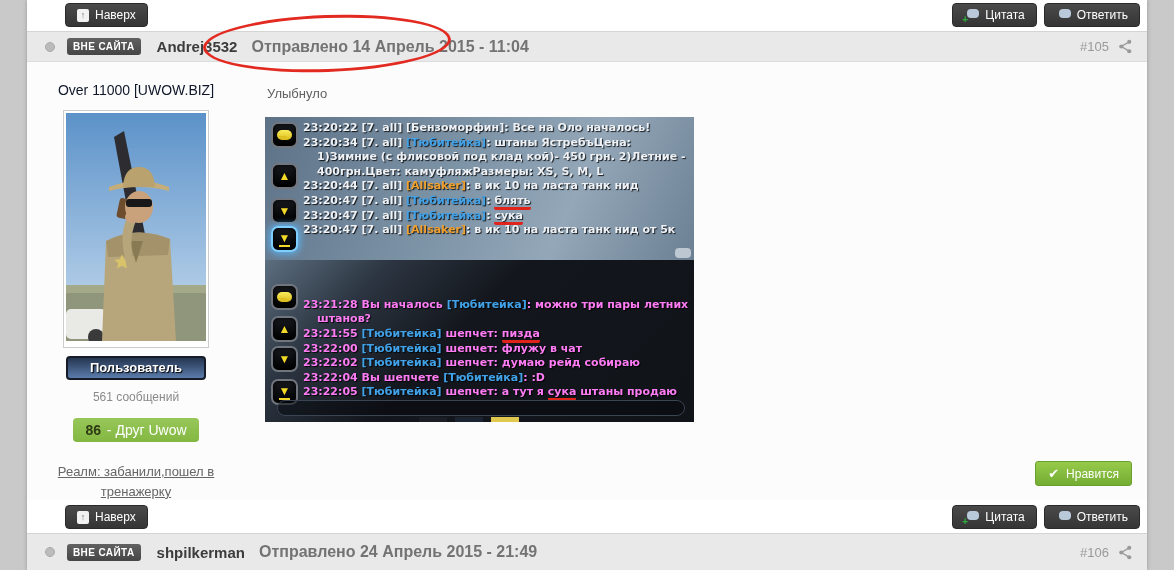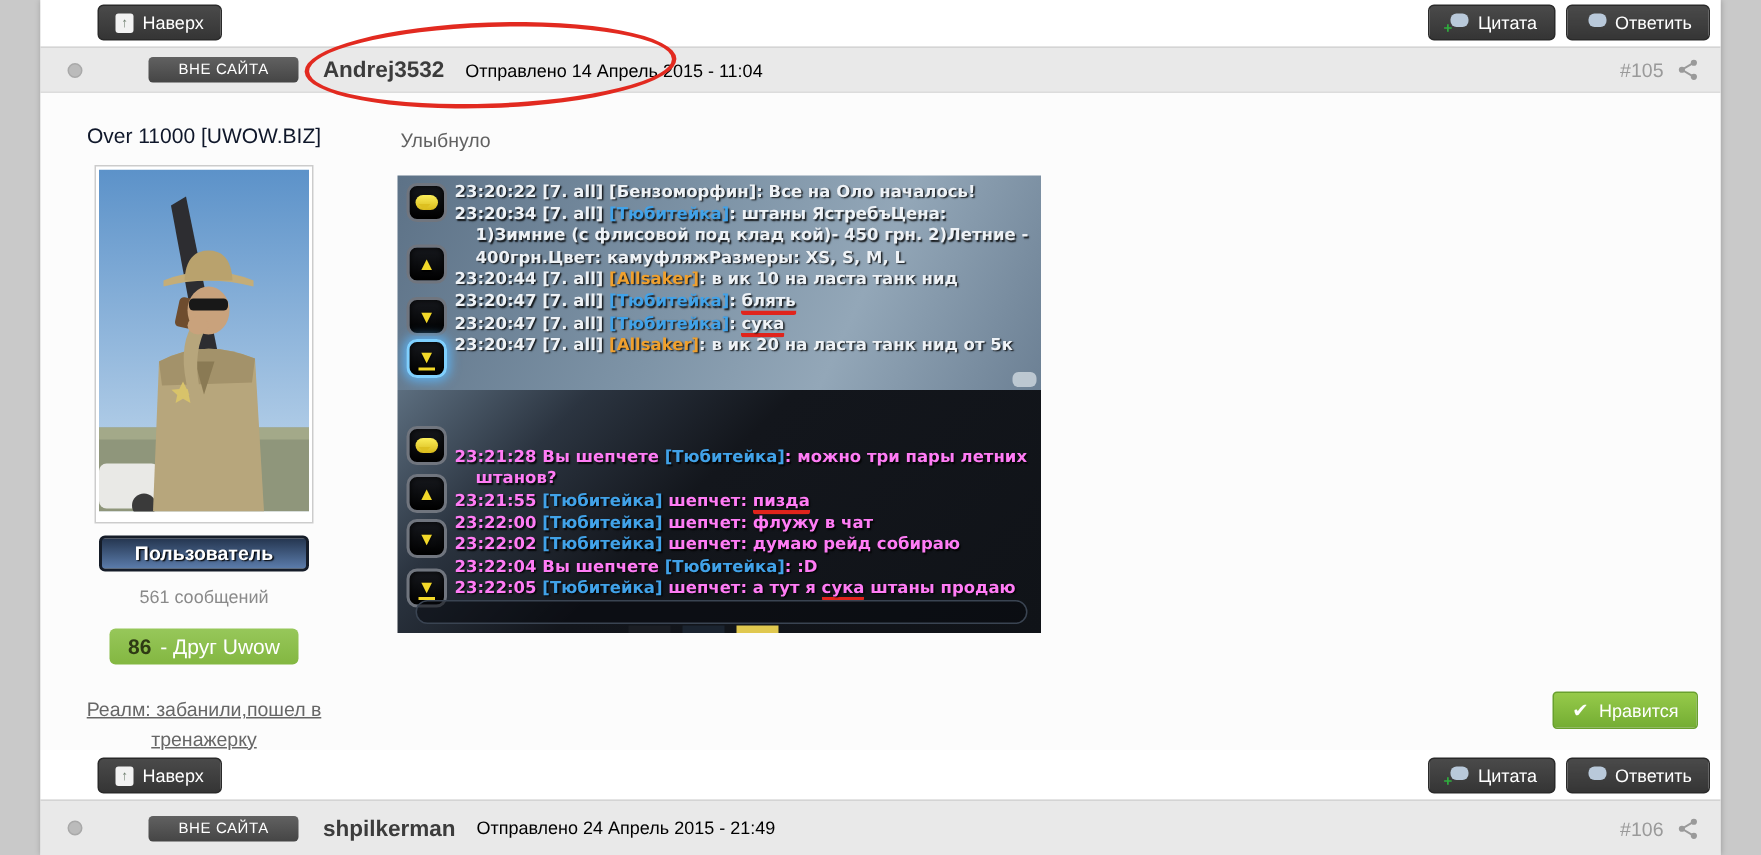--- a/index.html
+++ b/index.html
@@ -21,24 +21,24 @@
   .bubble-ico { position:relative; width:15px; height:12px; display:inline-block; }
   .bubble-ico .b1 { position:absolute; left:3px; top:0; width:12px; height:9px; border-radius:4px; background:#b9c9da; }
   .bubble-ico .b1:after { content:""; position:absolute; left:2px; bottom:-3px; border:3px solid transparent; border-top-color:#b9c9da; }
   .bubble-ico.quote .plus { position:absolute; left:-2px; bottom:-2px; width:7px; height:7px; color:#2fae3e;
     font-size:10px; line-height:7px; font-weight:bold; }
 
   
   .post-header { height:31px; background:#e9e9e9; border-top:1px solid #d4d4d4; border-bottom:1px solid #dcdcdc;
     display:flex; align-items:center; padding:0 14px 0 18px; }
   .status-dot { width:10px; height:10px; border-radius:50%; background:#bbb; border:1px solid #a9a9a9; margin-right:12px; }
-  .status-badge { background:linear-gradient(#616161,#454545); color:#fff; font-size:10px; font-weight:normal;
-    letter-spacing:.4px; padding:3px 20px; border-radius:3px; margin-right:16px;margin-left:32px; }
+  .status-badge { background:linear-gradient(#616161,#454545); color:#fff; font-size:10px; font-weight:bold;
+    letter-spacing:.4px; padding:3px 6px; border-radius:3px; margin-right:16px; }
   .username { font-size:15px; font-weight:bold; color:#3c3c3c; margin-right:14px; cursor:pointer; }
-  .post-date { font-size:12px; color:#000000; }
+  .post-date { font-size:16px; color:#737373;font-weight:bold; }
   .header-right { margin-left:auto; display:flex; align-items:center; gap:9px; }
   .post-num { font-size:13px; color:#9a9a9a; cursor:pointer; }
   .share-ico { width:15px; height:15px; cursor:pointer; }
 
   
   .post-body { position:relative; height:438px; background:#fcfcfc; }
   .sidebar { position:absolute; left:8px; top:0; width:202px; text-align:center; }
   .usertitle { font-size:14px; color:#0f172a; margin-top:20px; }
   .avatar-box { width:146px; margin:12px auto 0; background:#fff; border:1px solid #ccc; padding:2px; cursor:pointer; }
   .group-badge { width:140px; margin:8px auto 0; background:linear-gradient(#253650,#5b7cab);
@@ -202,41 +202,41 @@
             <div class="cbtn glow">
                 <span class="arrow end">▼</span>
               </div>
           </div>
           <div class="lines">
               <div class="chat-line"><span class="seg-w">23:20:22 [7. all] [Бензоморфин]: Все на Оло началось!</span></div>
               <div class="chat-line"><span class="seg-w">23:20:34 [7. all] </span><span class="seg-b">[Тюбитейка]</span><span class="seg-w">: штаны ЯстребъЦена: 1)Зимние (с флисовой под клад кой)- 450 грн. 2)Летние - 400грн.Цвет: камуфляжРазмеры: XS, S, M, L</span></div>
               <div class="chat-line"><span class="seg-w">23:20:44 [7. all] </span><span class="seg-o">[Allsaker]</span><span class="seg-w">: в ик 10 на ласта танк нид</span></div>
               <div class="chat-line"><span class="seg-w">23:20:47 [7. all] </span><span class="seg-b">[Тюбитейка]</span><span class="seg-w">: </span><span class="seg-w redline">блять</span></div>
               <div class="chat-line"><span class="seg-w">23:20:47 [7. all] </span><span class="seg-b">[Тюбитейка]</span><span class="seg-w">: </span><span class="seg-w redline">сука</span></div>
-              <div class="chat-line"><span class="seg-w">23:20:47 [7. all] </span><span class="seg-o">[Allsaker]</span><span class="seg-w">: в ик 20 на ласта танк нид от 5к</span></div>
+              <div class="chat-line"><span class="seg-w">23:20:47 [7. all] </span><span class="seg-o">[Allsaker]</span><span class="seg-w">: в ик 10 на ласта танк нид от 5к</span></div>
             </div>
           <div class="scroll-nub"></div>
         </div>
         <div class="chat-panel p2">
           <div class="btn-col">
             <div class="cbtn">
                 <span class="speech"></span>
               </div>
             <div class="cbtn">
                 <span class="arrow">▲</span>
               </div>
             <div class="cbtn">
                 <span class="arrow">▼</span>
               </div>
             <div class="cbtn">
                 <span class="arrow end">▼</span>
               </div>
           </div>
           <div class="lines">
-              <div class="chat-line"><span class="seg-p">23:21:28 Вы шепчете </span><span class="seg-b">[Тюбитейка]</span><span class="seg-p">: можно три пары летних штанов?</span></div>
+              <div class="chat-line"><span class="seg-p">23:21:28 Вы началось </span><span class="seg-b">[Тюбитейка]</span><span class="seg-p">: можно три пары летних штанов?</span></div>
               <div class="chat-line"><span class="seg-p">23:21:55 </span><span class="seg-b">[Тюбитейка]</span><span class="seg-p"> шепчет: </span><span class="seg-p redline">пизда</span></div>
               <div class="chat-line"><span class="seg-p">23:22:00 </span><span class="seg-b">[Тюбитейка]</span><span class="seg-p"> шепчет: флужу в чат</span></div>
               <div class="chat-line"><span class="seg-p">23:22:02 </span><span class="seg-b">[Тюбитейка]</span><span class="seg-p"> шепчет: думаю рейд собираю</span></div>
               <div class="chat-line"><span class="seg-p">23:22:04 Вы шепчете </span><span class="seg-b">[Тюбитейка]</span><span class="seg-p">: :D</span></div>
               <div class="chat-line"><span class="seg-p">23:22:05 </span><span class="seg-b">[Тюбитейка]</span><span class="seg-p"> шепчет: а тут я </span><span class="seg-p redline">сука</span><span class="seg-p"> штаны продаю</span></div>
             </div>
           <div class="input-bar"></div>
           <div class="mini-row">
             <span class="m1"></span>
               <span class="m2"></span>

